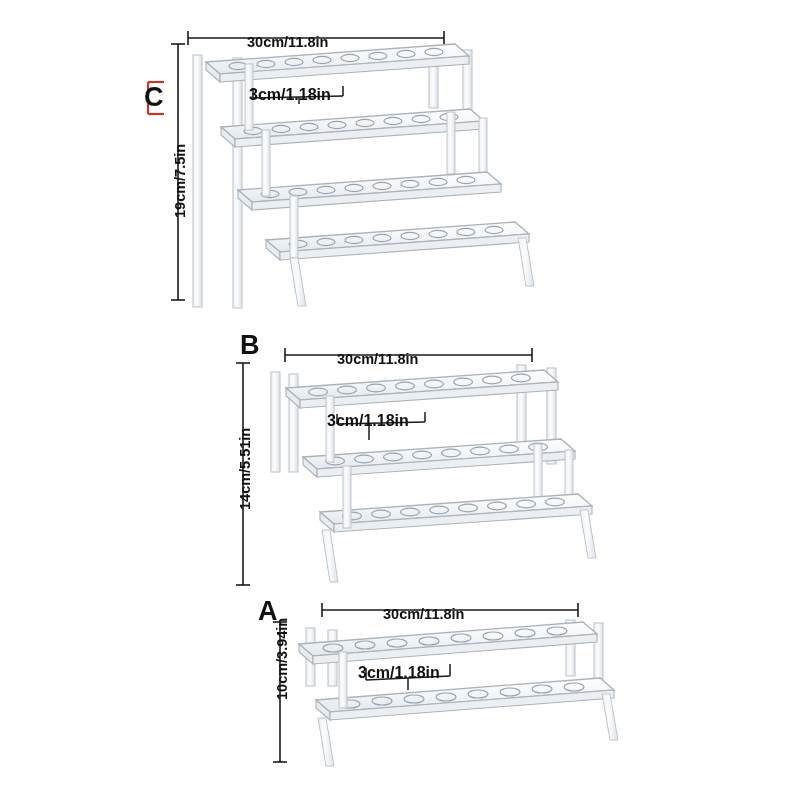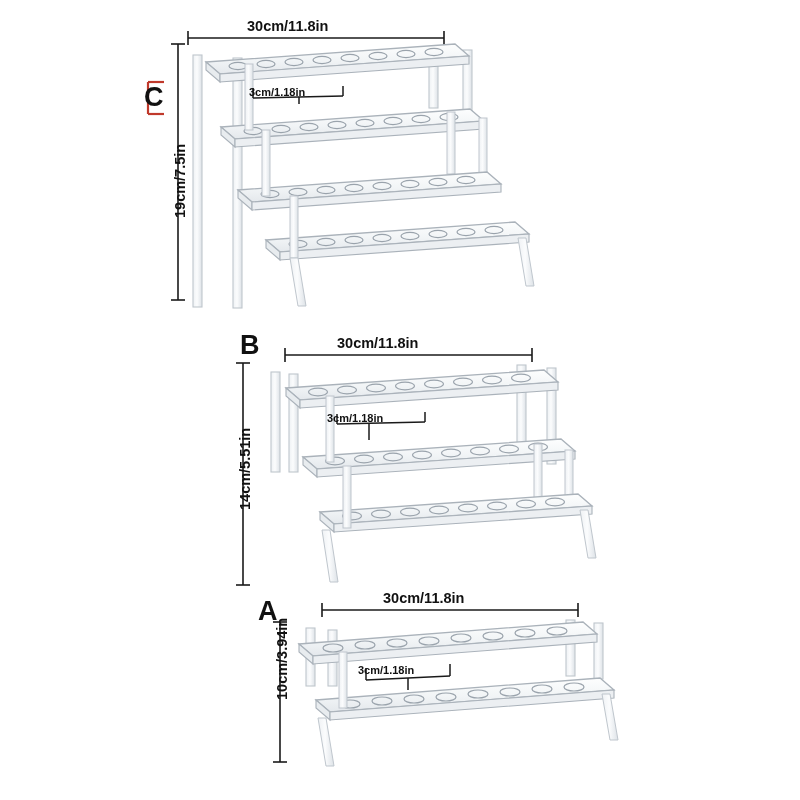--- a/index.html
+++ b/index.html
@@ -34,24 +34,25 @@
     user-select: none;
   }
   .lbl-letter {
     font-weight: bold;
     font-size: 27px;
     letter-spacing: 0px;
   }
   .lbl-dim {
     font-weight: bold;
     font-size: 14.5px;
+    margin-top: 16px;
   }
   .lbl-dim-small {
     font-weight: bold;
-    font-size: 11px;
+    font-size: 16px;
   }
   .lbl-vert {
     font-weight: bold;
     font-size: 14.5px;
     transform: rotate(-90deg);
     transform-origin: left top;
   }
 </style>
 </head>
 <body>

